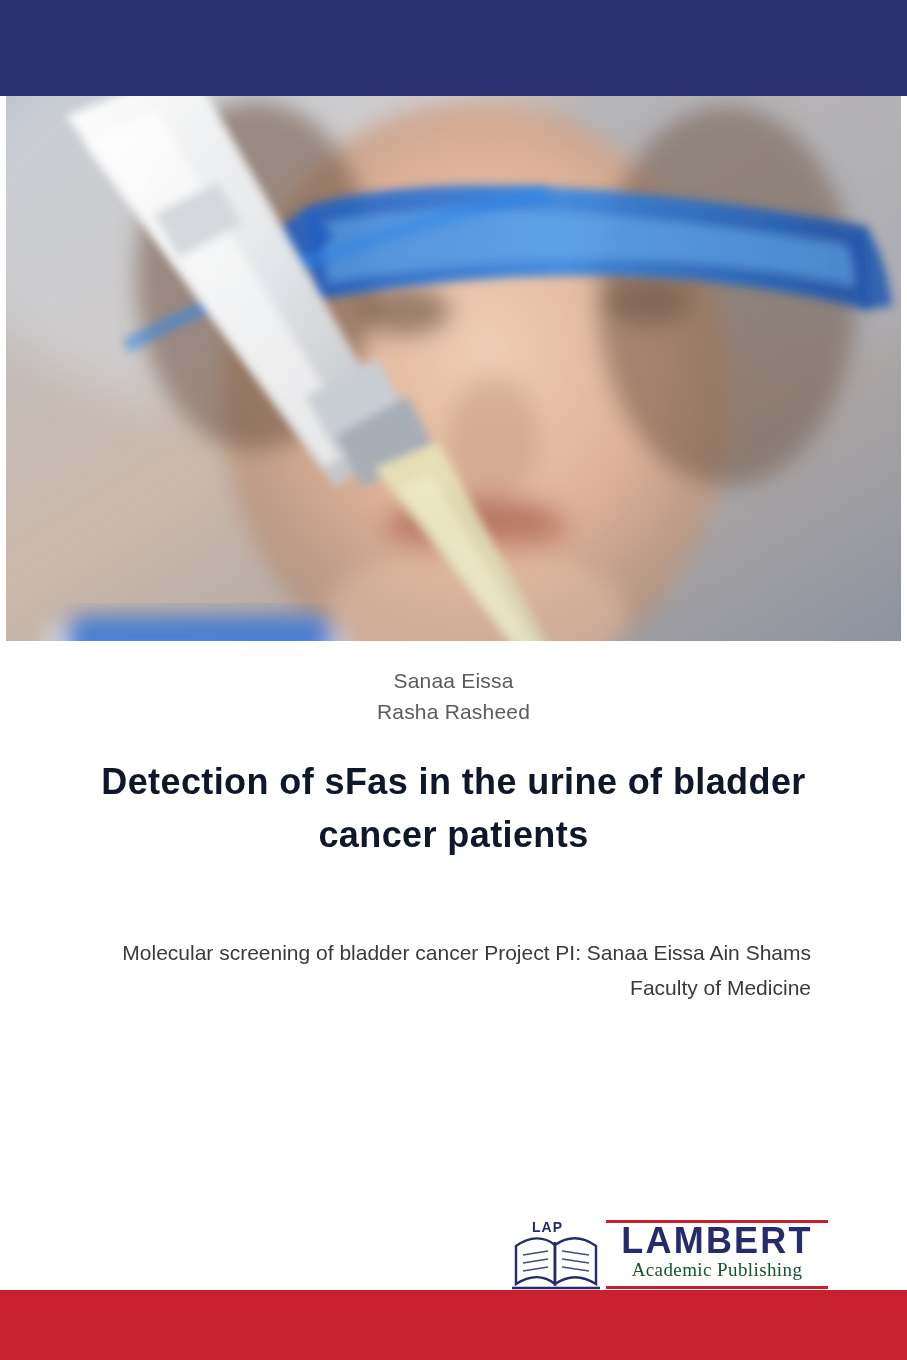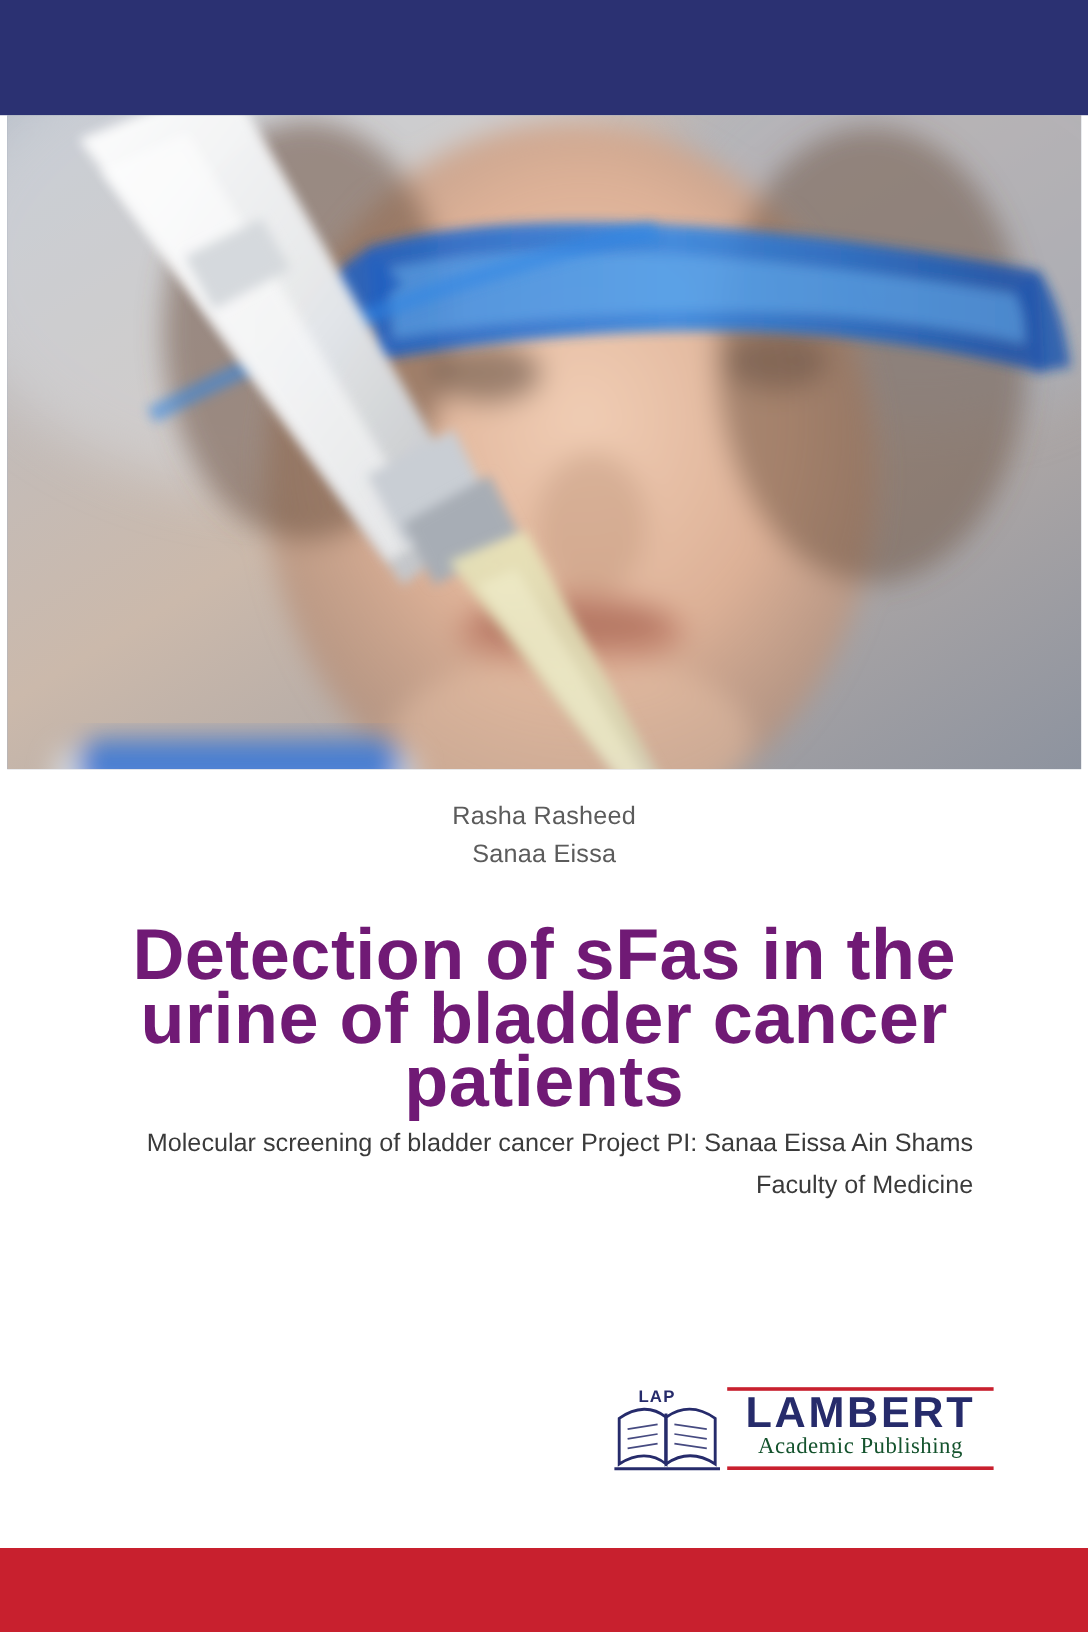--- a/index.html
+++ b/index.html
@@ -76,44 +76,43 @@
     line-height: 31px;
     letter-spacing: 0.2px;
   }
 
   .title {
     position: absolute;
     left: 96px;
     top: 755px;
     width: 715px;
     text-align: center;
-    color: #701a75;
-    font-size: 60px;
+    color: #0f172a;
+    font-size: 36px;
     font-weight: bold;
     line-height: 53px;
     letter-spacing: 0.4px;
-    margin-top: 14px;
   }
 
   .subtitle {
     position: absolute;
     left: 96px;
     top: 935px;
     width: 715px;
     text-align: right;
     color: #3a3a3a;
     font-size: 21px;
     line-height: 35px;
   }
 
   
   .logo-wrap {
     position: absolute;
     left: 510px;
-    top: 1148px;
+    top: 1212px;
     width: 320px;
     height: 86px;
   }
   .logo-book {
     position: absolute;
     left: 0px;
     top: 6px;
     width: 92px;
     height: 76px;
   }
@@ -288,22 +287,22 @@
         <rect x="40" y="528" width="300" height="120" rx="18" fill="#dfe4ea" opacity="0.9"></rect>
         <rect x="58" y="520" width="270" height="46" rx="20" fill="#2f6fd0" opacity="0.85"></rect>
         <rect x="60" y="566" width="264" height="80" rx="10" fill="#eef1f5" opacity="0.75"></rect>
       </g>
 
       <rect width="895" height="545" fill="none"></rect>
     </svg>
   </div>
 
   <div class="authors">
+    <div class="author-line">Sanaa Eissa</div>
     <div class="author-line">Rasha Rasheed</div>
-    <div class="author-line">Sanaa Eissa</div>
   </div>
 
   <div class="title">Detection of sFas in the urine of bladder cancer patients</div>
 
   <div class="subtitle">Molecular screening of bladder cancer Project PI: Sanaa Eissa Ain Shams Faculty of Medicine</div>
 
   <div class="logo-wrap">
     <div class="logo-book">
       <svg width="92" height="76" viewBox="0 0 92 76" xmlns="http://www.w3.org/2000/svg" aria-hidden="true">
         <g stroke="#262b6b" stroke-width="2.4" fill="#ffffff">

